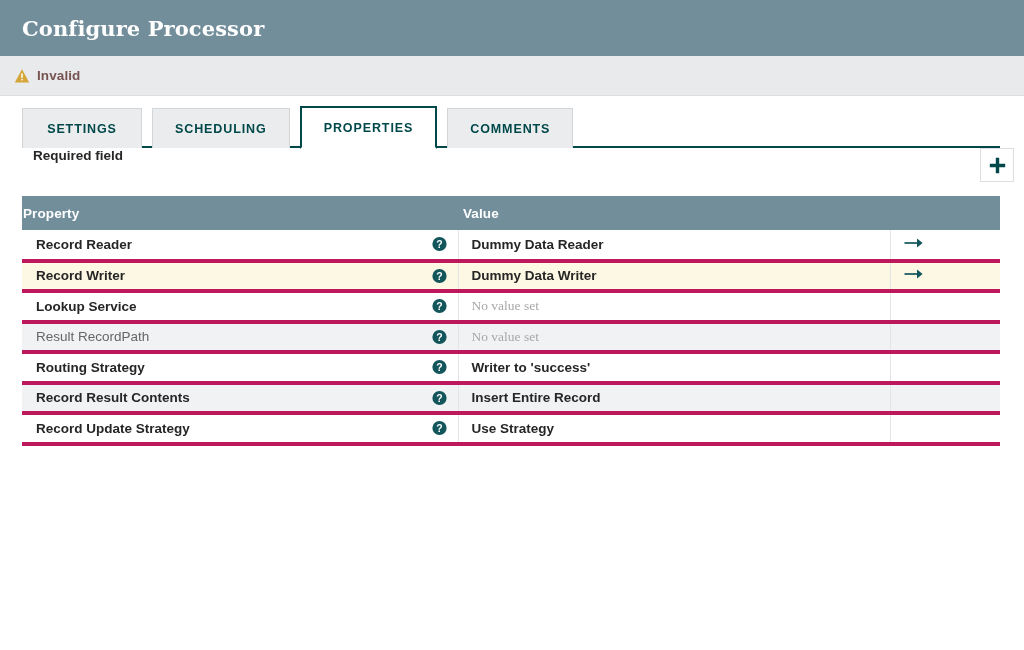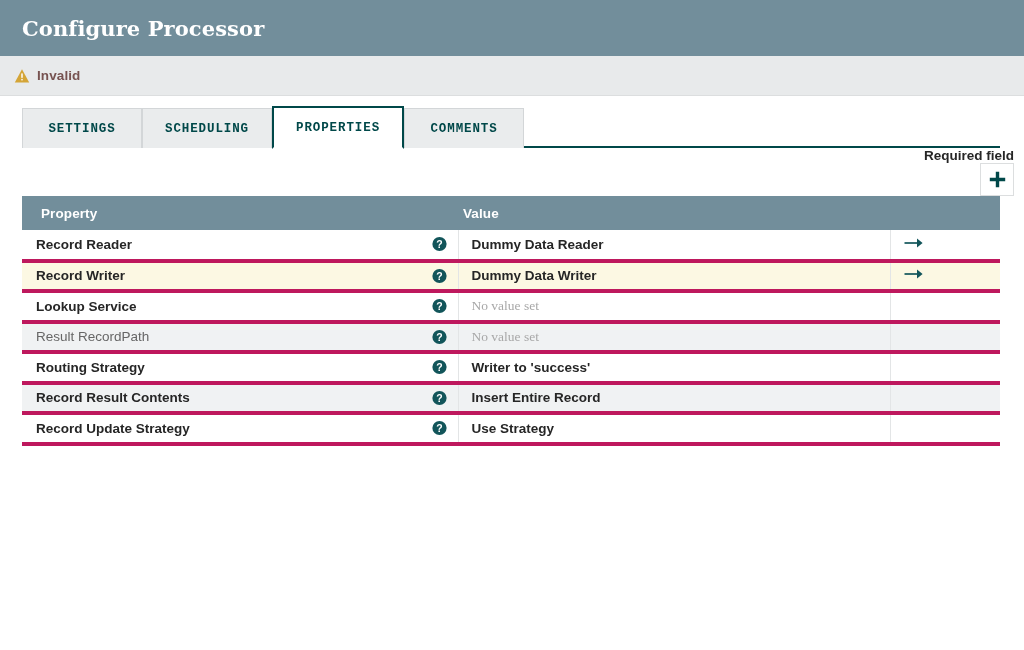--- a/index.html
+++ b/index.html
@@ -91,48 +91,46 @@
     display: flex;
     align-items: center;
     justify-content: center;
     font-size: 12.5px;
     font-weight: bold;
     letter-spacing: 0.9px;
     color: #004849;
     background: #eaeced;
     border: 1px solid #d3d6d8;
     border-bottom: none;
-    margin-right: 0;
+    margin-right: 10px;
     cursor: pointer;
     user-select: none;
-    font-family: Liberation Mono, monospace;
   }
   .tab.active {
     background: #ffffff;
     border: 2px solid #004849;
     border-bottom: 2px solid #ffffff;
     height: 43px;
     margin-bottom: -1px;
     position: relative;
     z-index: 3;
   }
 
   
   .dialog-body {
     background: #ffffff;
     padding: 0;
   }
 
   .required-row {
     height: 48px;
     display: flex;
-    align-items: flex-end;
+    align-items: flex-start;
     justify-content: space-between;
     padding: 0 10px 0 33px;
-    flex-direction: column;
   }
   .required-label {
     font-size: 13.5px;
     font-weight: bold;
     color: #262626;
   }
   .add-button {
     width: 34px;
     height: 34px;
     background: #ffffff;
@@ -157,21 +155,21 @@
   .prop-table thead th {
     background: #728e9b;
     color: #ffffff;
     font-size: 13.5px;
     font-weight: bold;
     text-align: left;
     height: 34px;
     padding: 0 0 0 8px;
     letter-spacing: 0.1px;
   }
-  .prop-table thead th.col-prop { padding-left: 19px; }
+  .prop-table thead th.col-prop { padding-left: 1px; }
   .prop-table thead th.col-val  { padding-left: 5px; }
   .prop-table thead th.col-go   { padding: 0; }
 
   .prop-table tbody td {
     height: 30.5px;
     font-size: 13.5px;
     border-bottom: 4px solid #be185d;
     vertical-align: middle;
     padding: 0;
   }

